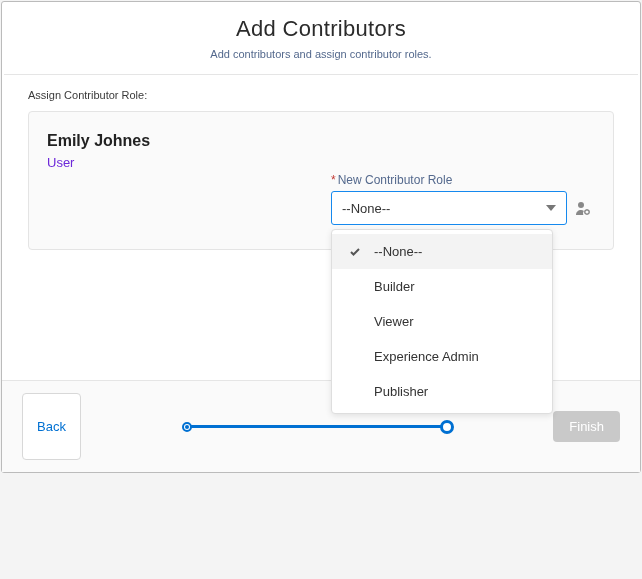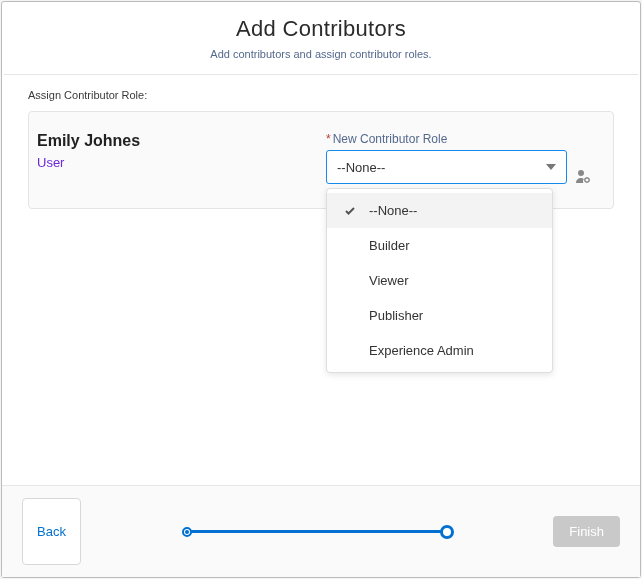--- a/index.html
+++ b/index.html
@@ -1,38 +1,38 @@
 <!DOCTYPE html>
 <html><head>
 <meta charset="utf-8">
 <style>
   * { box-sizing: border-box; margin: 0; padding: 0; }
   html, body { width: 642px; height: 579px; font-family: -apple-system, BlinkMacSystemFont, "Segoe UI", Arial, sans-serif; background: #f4f4f4; }
   .modal {
-    width: 640px; height: 577px; margin: 1px; background: #fff;
+    width: 640px; height: 472px; margin: 1px; background: #fff;
     border: 1px solid #bbb; border-radius: 3px; position: relative;
     display: flex; flex-direction: column;
   }
   .header { text-align: center; padding: 14px 10px 12px 10px; }
   .title { font-size: 22px; font-weight: 300; color: #2b2b2b; letter-spacing: .3px; }
   .subtitle { font-size: 11px; color: #54698d; margin-top: 6px; }
   .divider { height: 1px; background: #e5e5e5; margin: 2px 2px 0 2px; }
   .body { flex: 1; padding: 14px 26px 0 26px; position: relative; }
   .section-label { font-size: 11px; color: #3a3a3a; margin-bottom: 10px; }
   .card {
     border: 1px solid #e4e4e4; border-radius: 4px; background: #fafafa;
-    padding: 20px 22px 24px 8px; display: flex; gap: 24px; align-items: flex-start;
+    padding: 20px 22px 24px 18px; display: flex; gap: 24px; align-items: flex-start;
   }
   .col-left { flex: 1; }
   .person-name { font-size: 16px; font-weight: 700; color: #222; }
   .person-type { font-size: 13px; color: #6d28d9; margin-top: 5px; }
   .col-right { flex: 1; position: relative; }
-  .field-label { font-size: 12px; color: #54698d; }
+  .field-label { font-size: 12px; color: #54698d; margin-top: 41px; }
   .req { color: #c23934; margin-right: 2px; }
-  .select-wrap { position: relative; margin-top: 4px; display: flex; align-items: flex-end; gap: 8px; }
+  .select-wrap { position: relative; margin-top: 4px; display: flex; align-items: center; gap: 8px; }
   .select-box {
     flex: 1; height: 34px; background: #fff; border: 1px solid #1589ee;
     border-radius: 3px; display: flex; align-items: center; padding: 0 10px;
     font-size: 13px; color: #333; cursor: pointer; justify-content: space-between;
   }
   .caret {
     width: 0; height: 0; border-left: 5px solid transparent; border-right: 5px solid transparent;
     border-top: 6px solid #777;
   }
   .user-icon { color: #888; display: inline-flex; }
@@ -115,25 +115,25 @@
             <div class="opt">
               <span class="check-blank"></span>
               <span>Builder</span>
             </div>
             <div class="opt">
               <span class="check-blank"></span>
               <span>Viewer</span>
             </div>
             <div class="opt">
               <span class="check-blank"></span>
-              <span>Publisher</span>
+              <span>Experience Admin</span>
             </div>
             <div class="opt">
               <span class="check-blank"></span>
-              <span>Experience Admin</span>
+              <span>Publisher</span>
             </div>
           </div>
         </div>
       </div>
     </div>
   </div>
 
   <div class="footer">
     <button class="btn-back">Back</button>
     <div class="progress">

